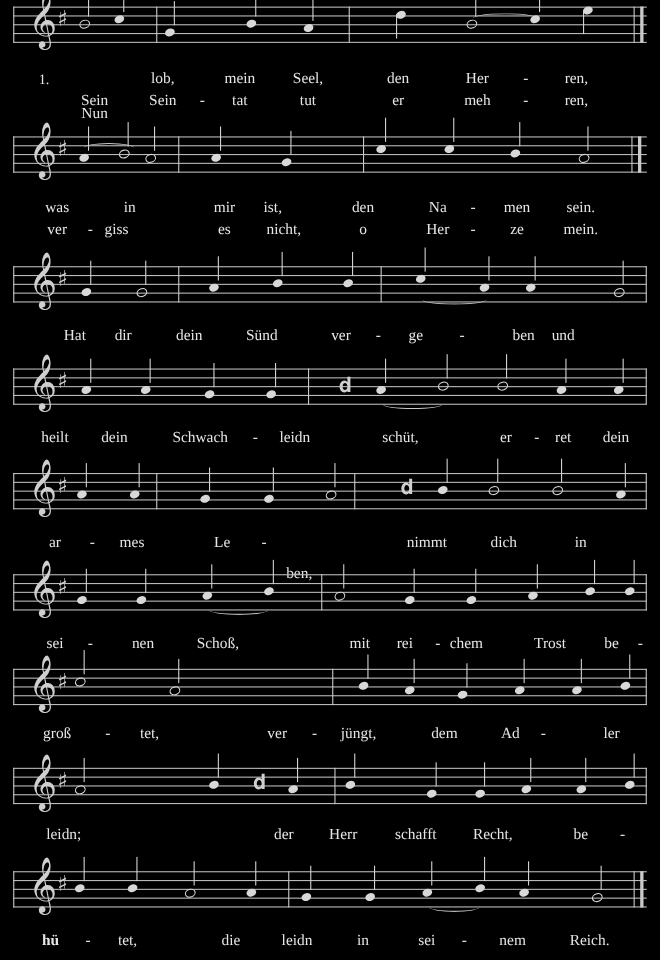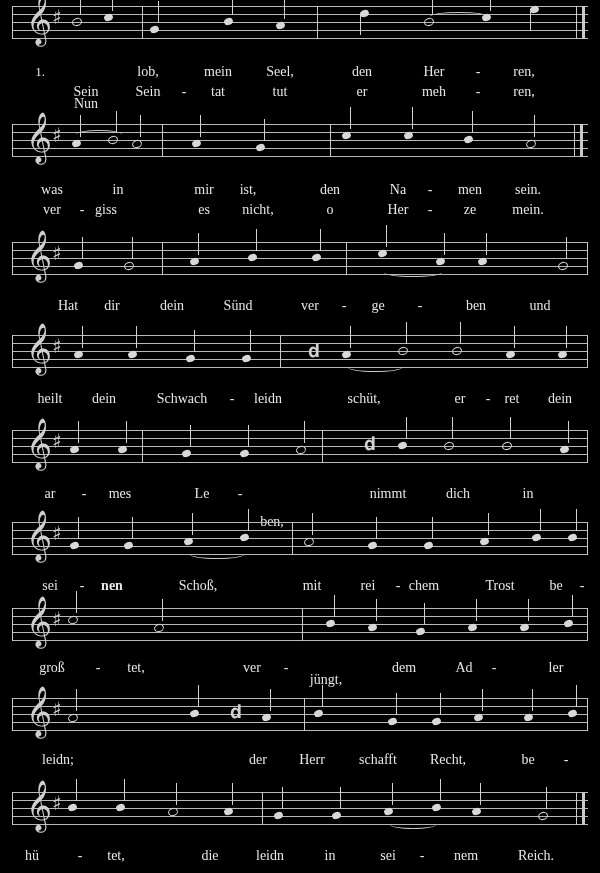--- a/index.html
+++ b/index.html
@@ -353,21 +353,21 @@
     <div class="lyricline" style="top:56px;">
       <span class="syl" style="left:68px;">Hat</span>
       <span class="syl" style="left:112px;">dir</span>
       <span class="syl" style="left:172px;">dein</span>
       <span class="syl" style="left:238px;">Sünd</span>
       <span class="syl" style="left:310px;">ver</span>
       <span class="syl" style="left:344px;">-</span>
       <span class="syl" style="left:378px;">ge</span>
       <span class="syl" style="left:420px;">-</span>
       <span class="syl" style="left:476px;">ben</span>
-      <span class="syl" style="left:540px;">und</span>
+      <span class="syl" style="left:512px;">und</span>
     </div>
   </div>
 
   <div class="system" style="top:335px;">
     <div class="staff">
       <div class="line l0"></div>
       <div class="line l1"></div>
       <div class="line l2"></div>
       <div class="line l3"></div>
       <div class="line l4"></div>
@@ -546,23 +546,23 @@
           <div class="stem up"></div>
       </div>
       <div class="note filled" style="left:556px; top:12px;">
         <div class="head"></div>
           <div class="stem up"></div>
       </div>
     </div>
     <div class="lyricline" style="top:56px;">
       <span class="syl" style="left:50px;">sei</span>
       <span class="syl" style="left:82px;">-</span>
-      <span class="syl" style="left:112px;font-weight:bold;">nen</span>
+      <span class="syl" style="left:130px;">nen</span>
       <span class="syl" style="left:198px;">Schoß,</span>
-      <span class="syl" style="left:312px;">mit</span>
+      <span class="syl" style="left:327px;">mit</span>
       <span class="syl" style="left:368px;">rei</span>
       <span class="syl" style="left:398px;">-</span>
       <span class="syl" style="left:424px;">chem</span>
       <span class="syl" style="left:500px;">Trost</span>
       <span class="syl" style="left:556px;">be</span>
       <span class="syl" style="left:582px;">-</span>
     </div>
   </div>
 
   <div class="system" style="top:608px;">
@@ -610,21 +610,21 @@
         <div class="head"></div>
           <div class="stem up"></div>
       </div>
     </div>
     <div class="lyricline" style="top:52px;">
       <span class="syl" style="left:52px;">groß</span>
       <span class="syl" style="left:98px;">-</span>
       <span class="syl" style="left:136px;">tet,</span>
       <span class="syl" style="left:252px;">ver</span>
       <span class="syl" style="left:286px;">-</span>
-      <span class="syl" style="left:326px;margin-top:12px;">jüngt,</span>
+      <span class="syl" style="left:326px;">jüngt,</span>
       <span class="syl" style="left:404px;">dem</span>
       <span class="syl" style="left:464px;">Ad</span>
       <span class="syl" style="left:494px;">-</span>
       <span class="syl" style="left:556px;">ler</span>
     </div>
   </div>
 
   <div class="system" style="top:698px;">
     <div class="staff">
       <div class="line l0"></div>
@@ -737,21 +737,21 @@
       <div class="note filled" style="left:460px; top:16px;">
         <div class="head"></div>
           <div class="stem up"></div>
       </div>
       <div class="note open" style="left:526px; top:20px;">
         <div class="head"></div>
           <div class="stem up"></div>
       </div>
     </div>
     <div class="lyricline" style="top:56px;">
-      <span class="syl" style="left:32px;">hü</span>
+      <span class="syl" style="left:46px;font-weight:bold;">hü</span>
       <span class="syl" style="left:80px;">-</span>
       <span class="syl" style="left:116px;">tet,</span>
       <span class="syl" style="left:210px;">die</span>
       <span class="syl" style="left:270px;">leidn</span>
       <span class="syl" style="left:330px;">in</span>
       <span class="syl" style="left:388px;">sei</span>
       <span class="syl" style="left:422px;">-</span>
       <span class="syl" style="left:466px;">nem</span>
       <span class="syl" style="left:536px;">Reich.</span>
     </div>

